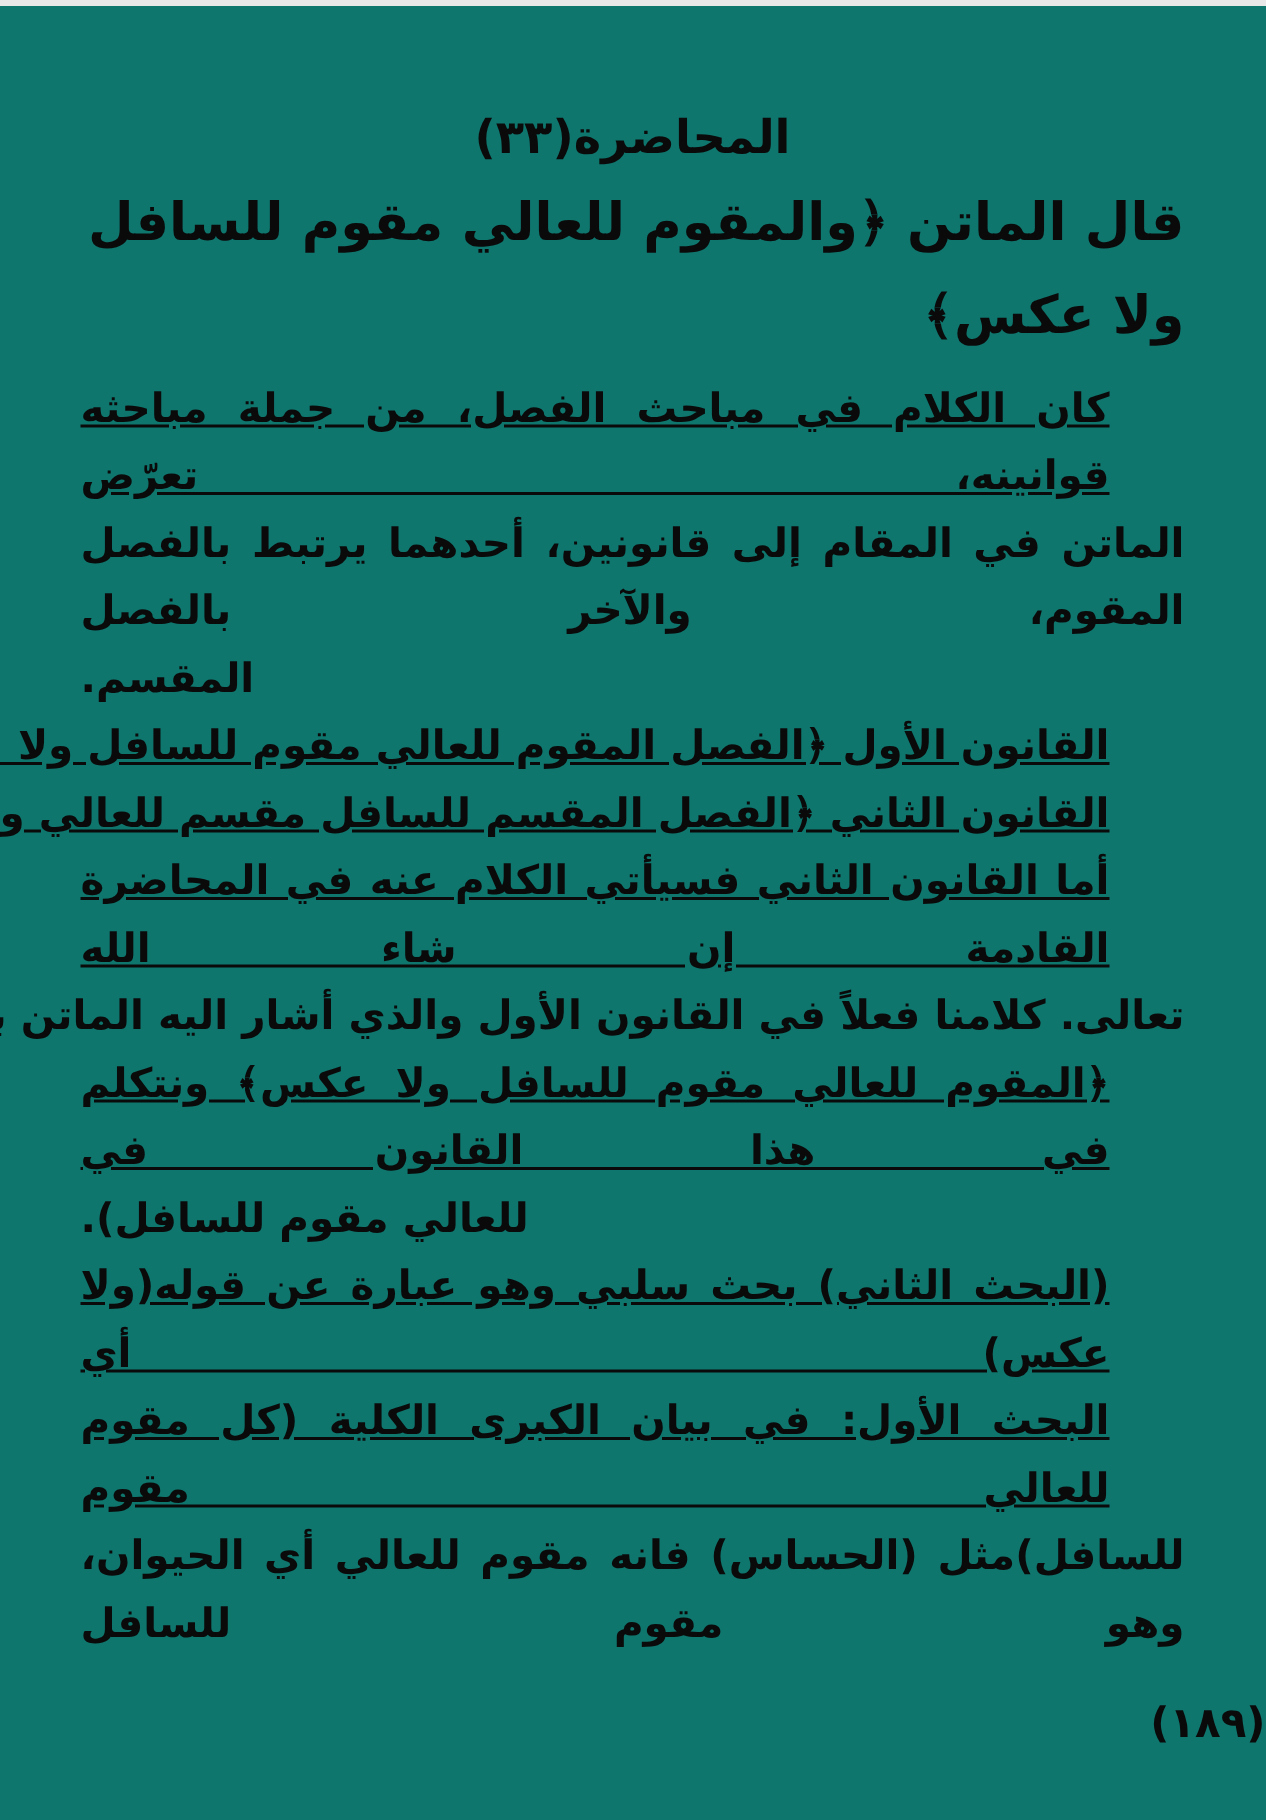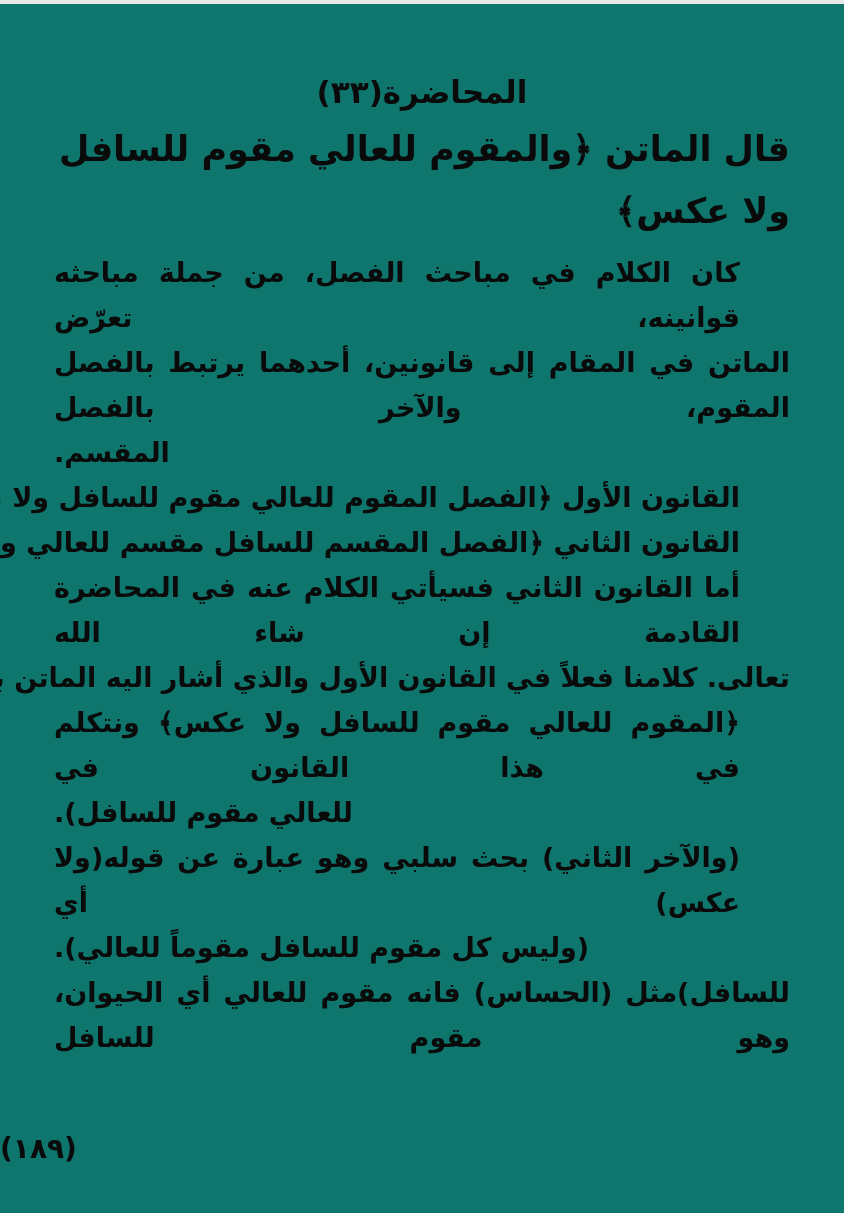--- a/index.html
+++ b/index.html
@@ -52,28 +52,28 @@
   }
 
   
   .line.stretch {
     white-space: normal;
     text-align: justify;
     text-align-last: justify;
   }
 
   
-  .line.indent { padding-right: 50px; }
+  .line.indent { padding-right: 50px; text-decoration: underline; }
 
   .page-number {
     position: absolute;
     top: 1128px;
     left: 0;
     right: 0;
-    text-align: left;
+    text-align: right;
     font-size: 28px;
     font-weight: 700;
   }
 </style>
 </head>
 <body>
 
 <div class="page">
   <div class="content">
 
@@ -84,21 +84,21 @@
     <div class="body-text">
       <div class="line indent stretch">كان الكلام في مباحث الفصل، من جملة مباحثه قوانينه، تعرّض</div>
       <div class="line stretch">الماتن في المقام إلى قانونين، أحدهما يرتبط بالفصل المقوم، والآخر بالفصل</div>
       <div class="line">المقسم.</div>
       <div class="line indent">القانون الأول ﴿الفصل المقوم للعالي مقوم للسافل ولا عكس﴾</div>
       <div class="line indent">القانون الثاني ﴿الفصل المقسم للسافل مقسم للعالي ولا عكس﴾</div>
       <div class="line indent stretch">أما القانون الثاني فسيأتي الكلام عنه في المحاضرة القادمة إن شاء الله</div>
       <div class="line">تعالى. كلامنا فعلاً في القانون الأول والذي أشار اليه الماتن بقوله:</div>
       <div class="line indent stretch">﴿المقوم للعالي مقوم للسافل ولا عكس﴾ ونتكلم في هذا القانون في</div>
       <div class="line">للعالي مقوم للسافل).</div>
-      <div class="line indent stretch">(والآخر الثاني) بحث سلبي وهو عبارة عن قوله(ولا عكس) أي</div>
-      <div class="line">(وليس كل مقوم للسافل مقوماً للعالي).</div>
+      <div class="line indent stretch">(البحث الثاني) بحث سلبي وهو عبارة عن قوله(ولا عكس) أي</div>
+      <div class="line indent stretch">البحث الأول: في بيان الكبرى الكلية (كل مقوم للعالي مقوم</div>
       <div class="line stretch">للسافل)مثل (الحساس) فانه مقوم للعالي أي الحيوان، وهو مقوم للسافل</div>
 
     </div>
   </div>
 
   <div class="page-number">(١٨٩)</div>
 </div>
 
 </body></html>

